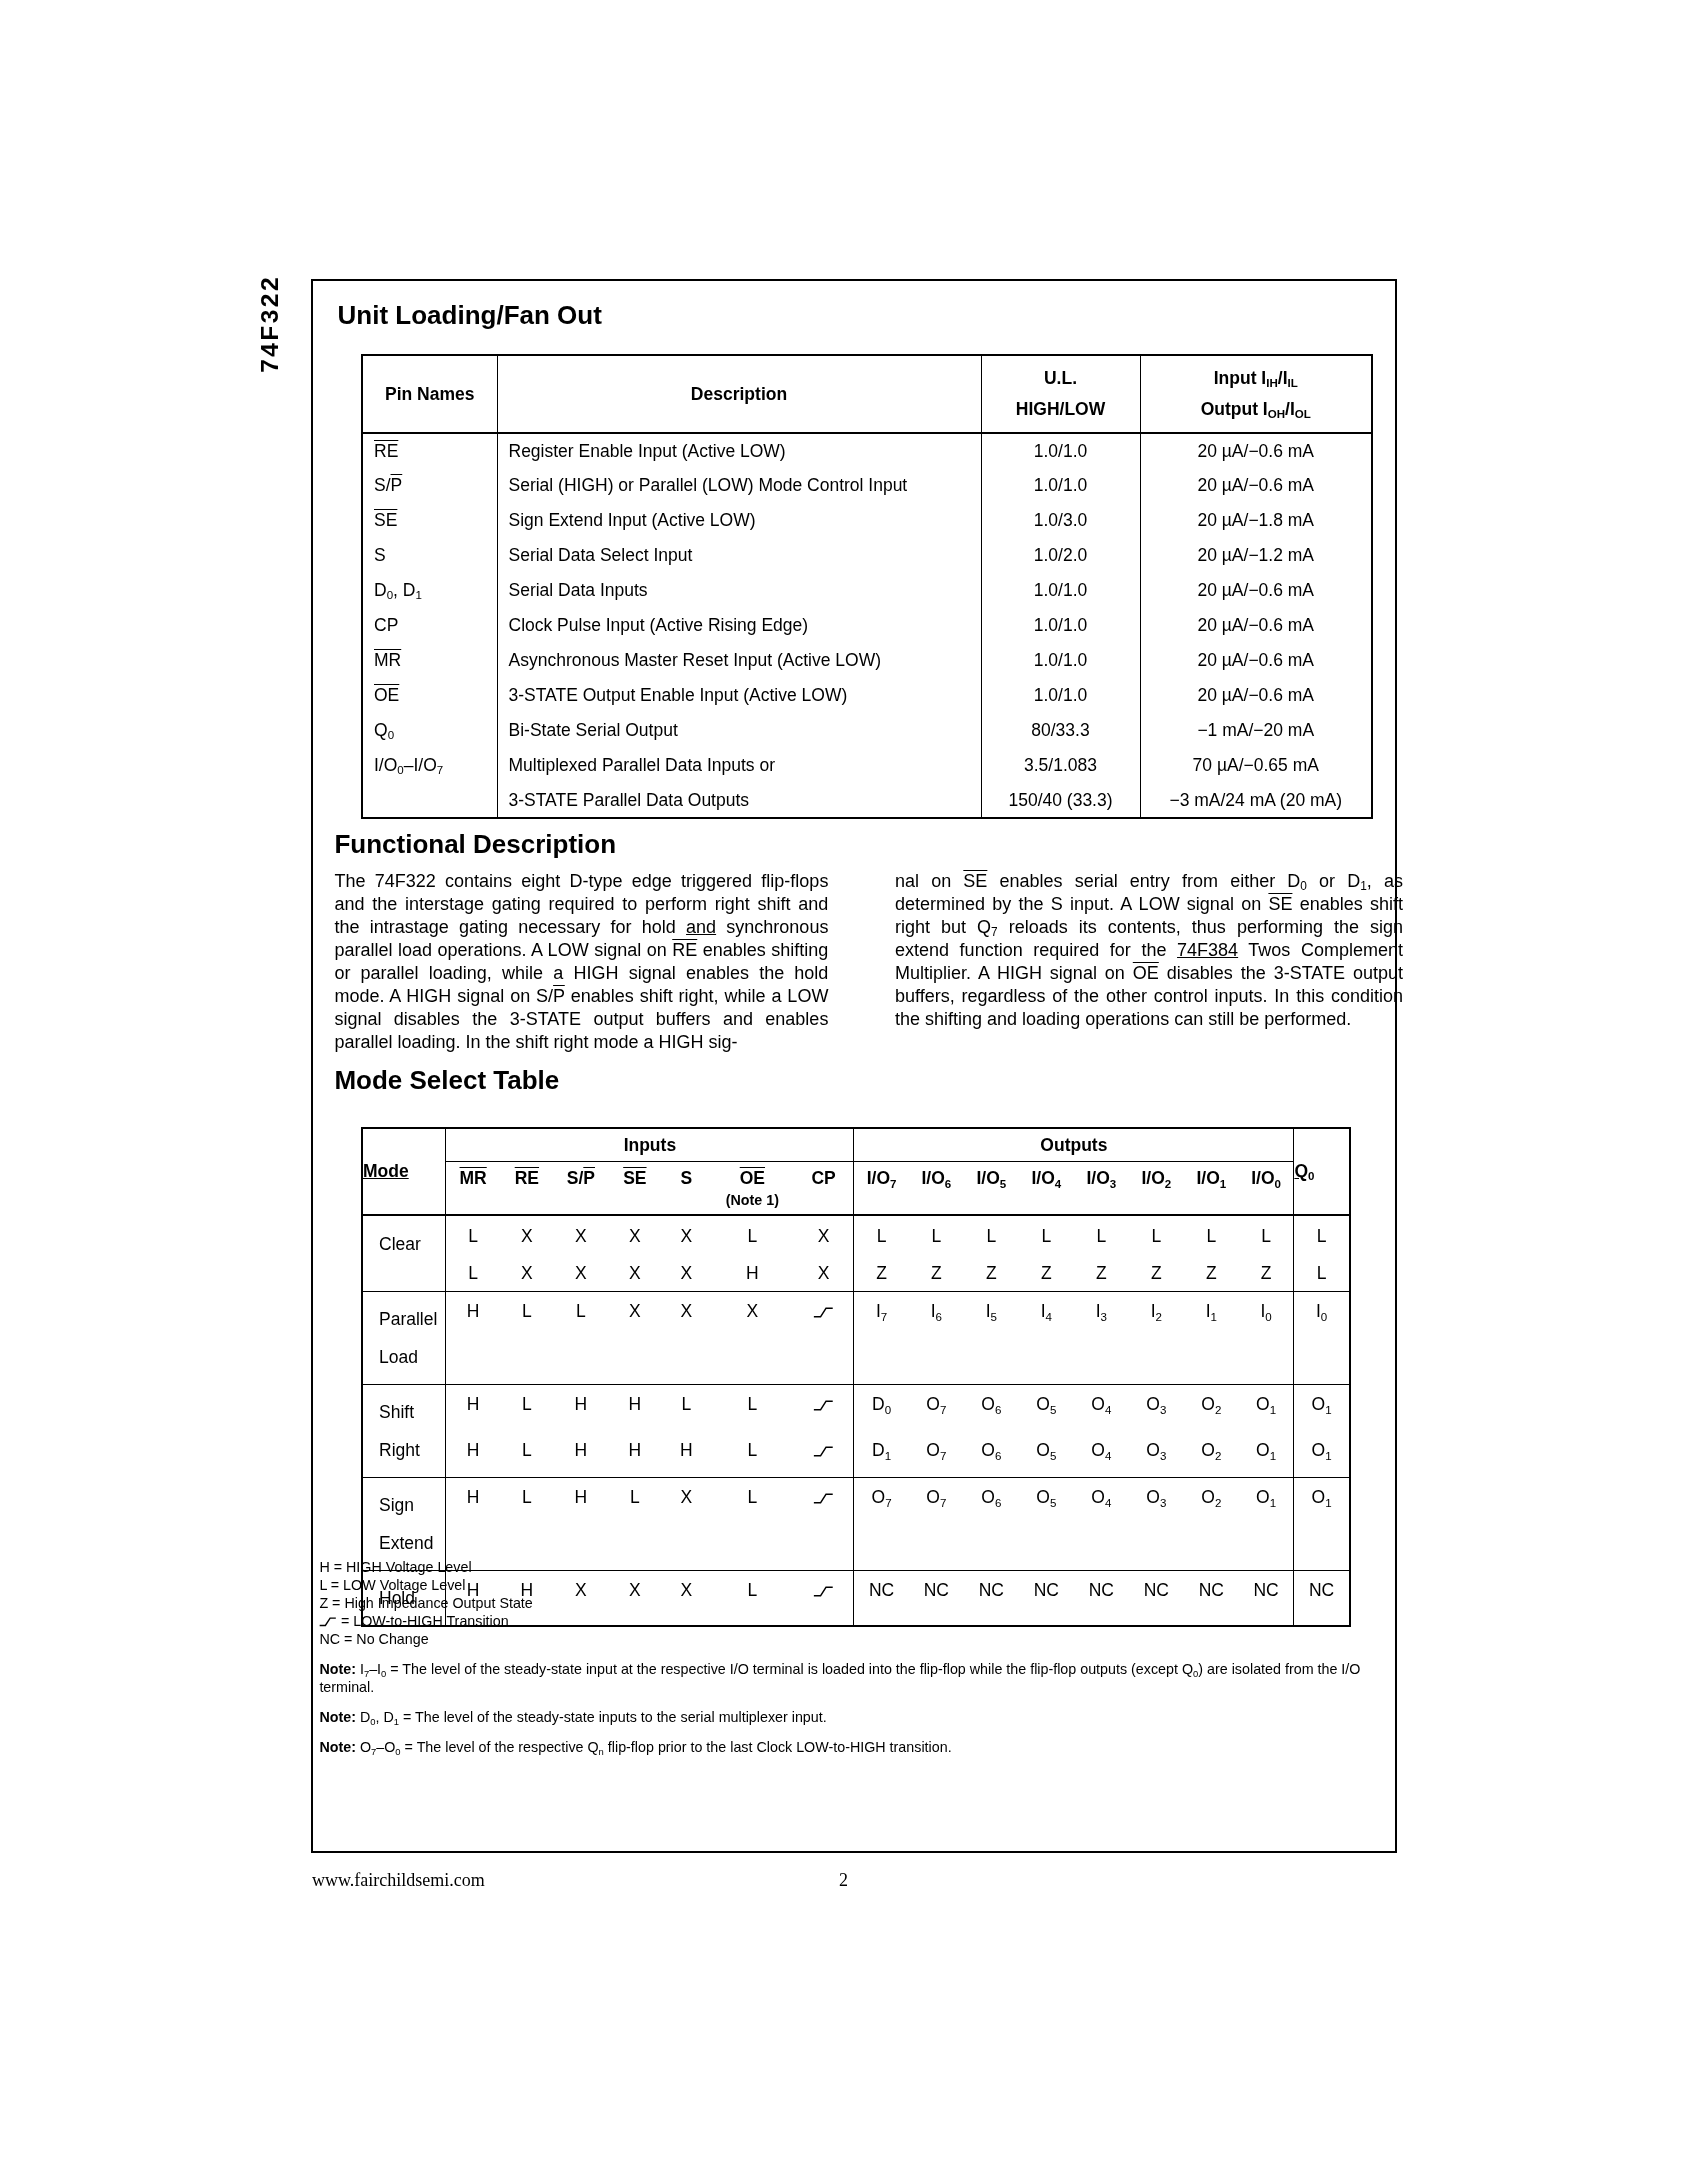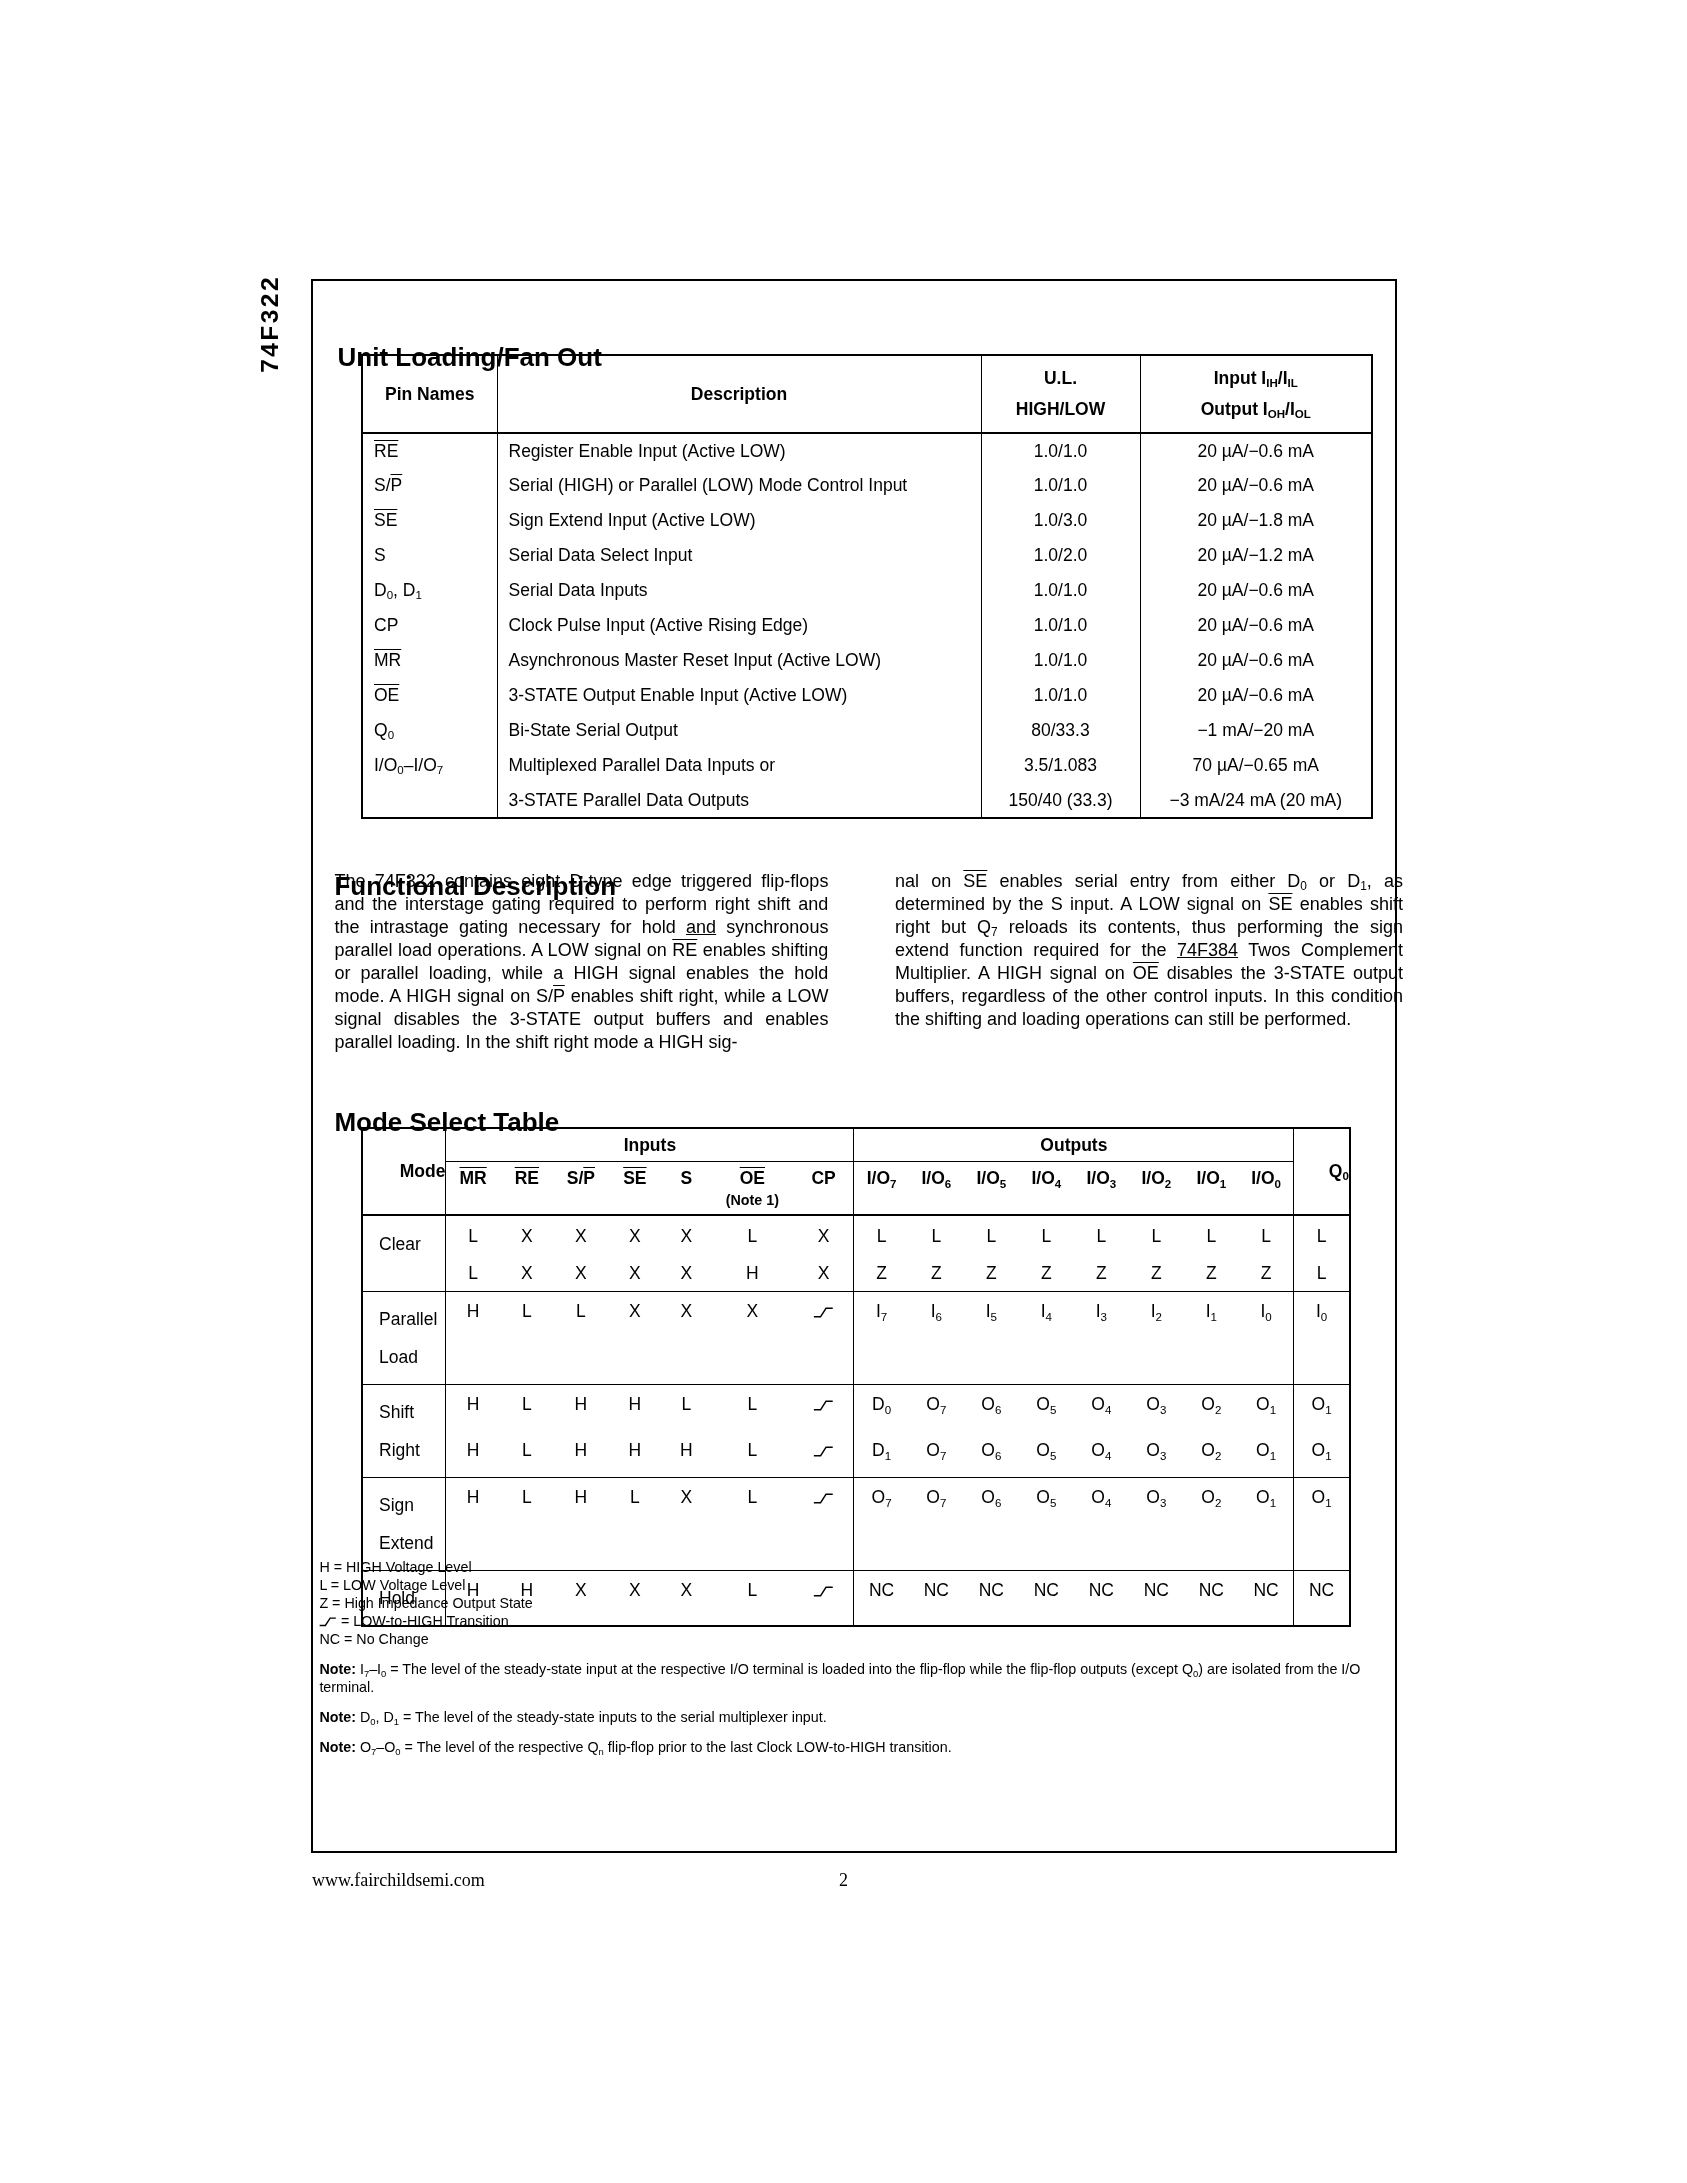--- a/index.html
+++ b/index.html
@@ -7,21 +7,21 @@
   .page {
     position:relative; width:1687px; height:2183px; background:#ffffff;
     font-family:"Liberation Sans", sans-serif; color:#000; overflow:hidden;
   }
   .frame { position:absolute; left:311px; top:279px; width:1082px; height:1570px; border:2.4px solid #000; }
   .part-number {
     position:absolute; left:256px; top:275px;
     writing-mode:vertical-rl; transform:rotate(180deg);
     font-size:24.6px; font-weight:bold; letter-spacing:2.4px;
   }
-  .section-title { position:absolute; font-size:26px; font-weight:bold;margin-top:42px; }
+  .section-title { position:absolute; font-size:26px; font-weight:bold; }
   #title-unit { left:24.6px; top:19px; }
   #title-func { left:21.4px; top:548px; }
   #title-mode { left:21.4px; top:784px; }
 
   
   .ul-table { position:absolute; left:48px; top:73px; width:1010px; border-collapse:collapse; table-layout:fixed; border:2.4px solid #000; font-size:17.5px; }
   .ul-table th, .ul-table td { border-left:1.6px solid #000; }
   .ul-table thead th { border-bottom:2.4px solid #000; height:76px; vertical-align:middle; text-align:center; font-weight:bold; font-size:17.5px; }
   .ul-table tbody tr { height:35px; }
   .ul-table tbody td { vertical-align:middle; }
@@ -33,21 +33,21 @@
   
   .func-col { position:absolute; top:589px; font-size:18px; line-height:23px; text-align:justify; }
   #func-col1 { left:21.4px; width:494px; }
   #func-col2 { left:582px; width:508px; }
 
   
   .mode-table { position:absolute; left:48px; top:846px; border-collapse:collapse; table-layout:fixed; border:2.4px solid #000; font-size:17.5px; }
   .mode-table th { font-weight:bold; }
   .hrow1 th.group { height:32px; border-bottom:1.6px solid #000; text-align:center; vertical-align:middle; }
   .hrow2 th { height:46px; vertical-align:top; padding-top:6.4px; text-align:center; border-bottom:2.4px solid #000; }
-  .modehead, .q0head { text-align:right; vertical-align:middle; border-bottom:2.4px solid #000; }
+  .modehead, .q0head { text-align:left; vertical-align:middle; border-bottom:2.4px solid #000;text-decoration:underline; }
   .c-mode { border-right:1.6px solid #000; }
   .sepL { border-left:1.6px solid #000; }
   .q0col { border-left:1.6px solid #000; }
   .mode-table tbody td { text-align:center; vertical-align:top; padding-top:9.5px; }
   .mode-table tbody td.lbl { text-align:left; padding:8px; vertical-align:top; }
   .lbl-line { height:38px; padding:9.5px 0 0 8px; box-sizing:border-box; }
   tr.gs td { border-top:1.6px solid #000; }
   tr.h48 { height:38px; } tr.h96 { height:76px; } tr.h50 { height:25px; }
   .note-ref { font-size:14.3px; }
 

